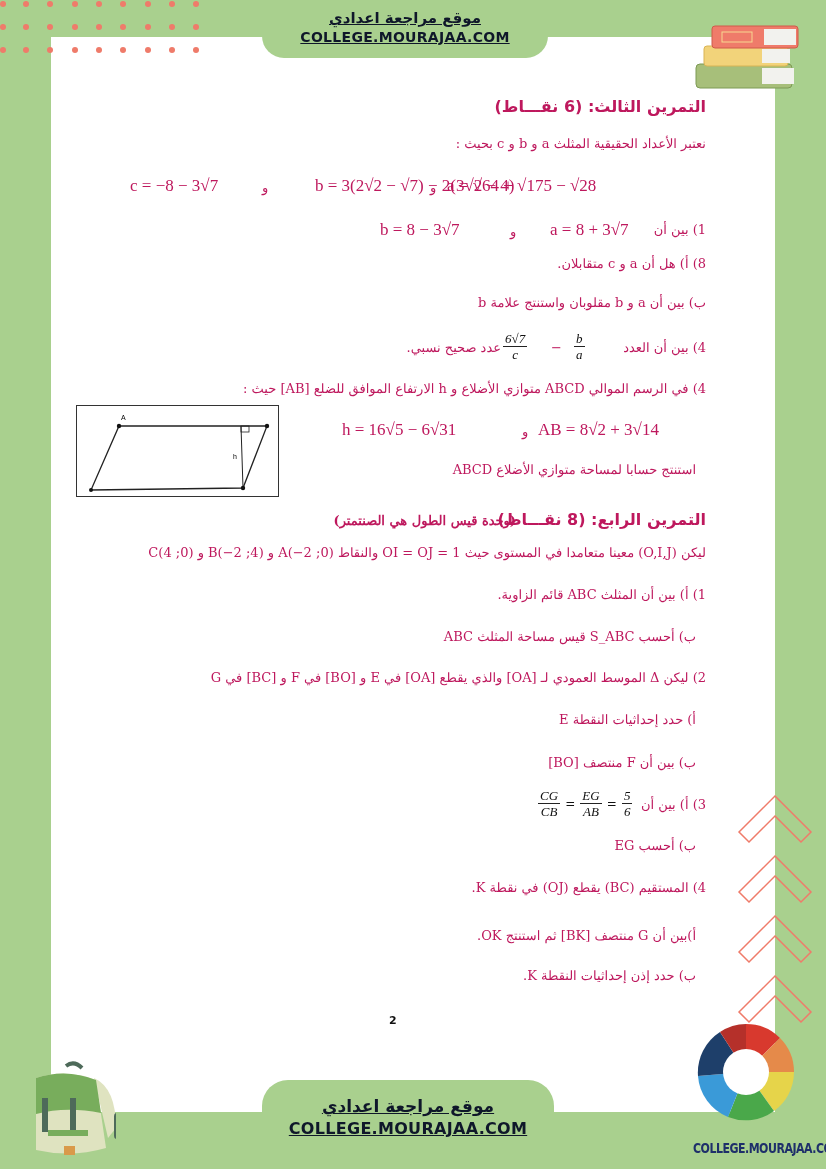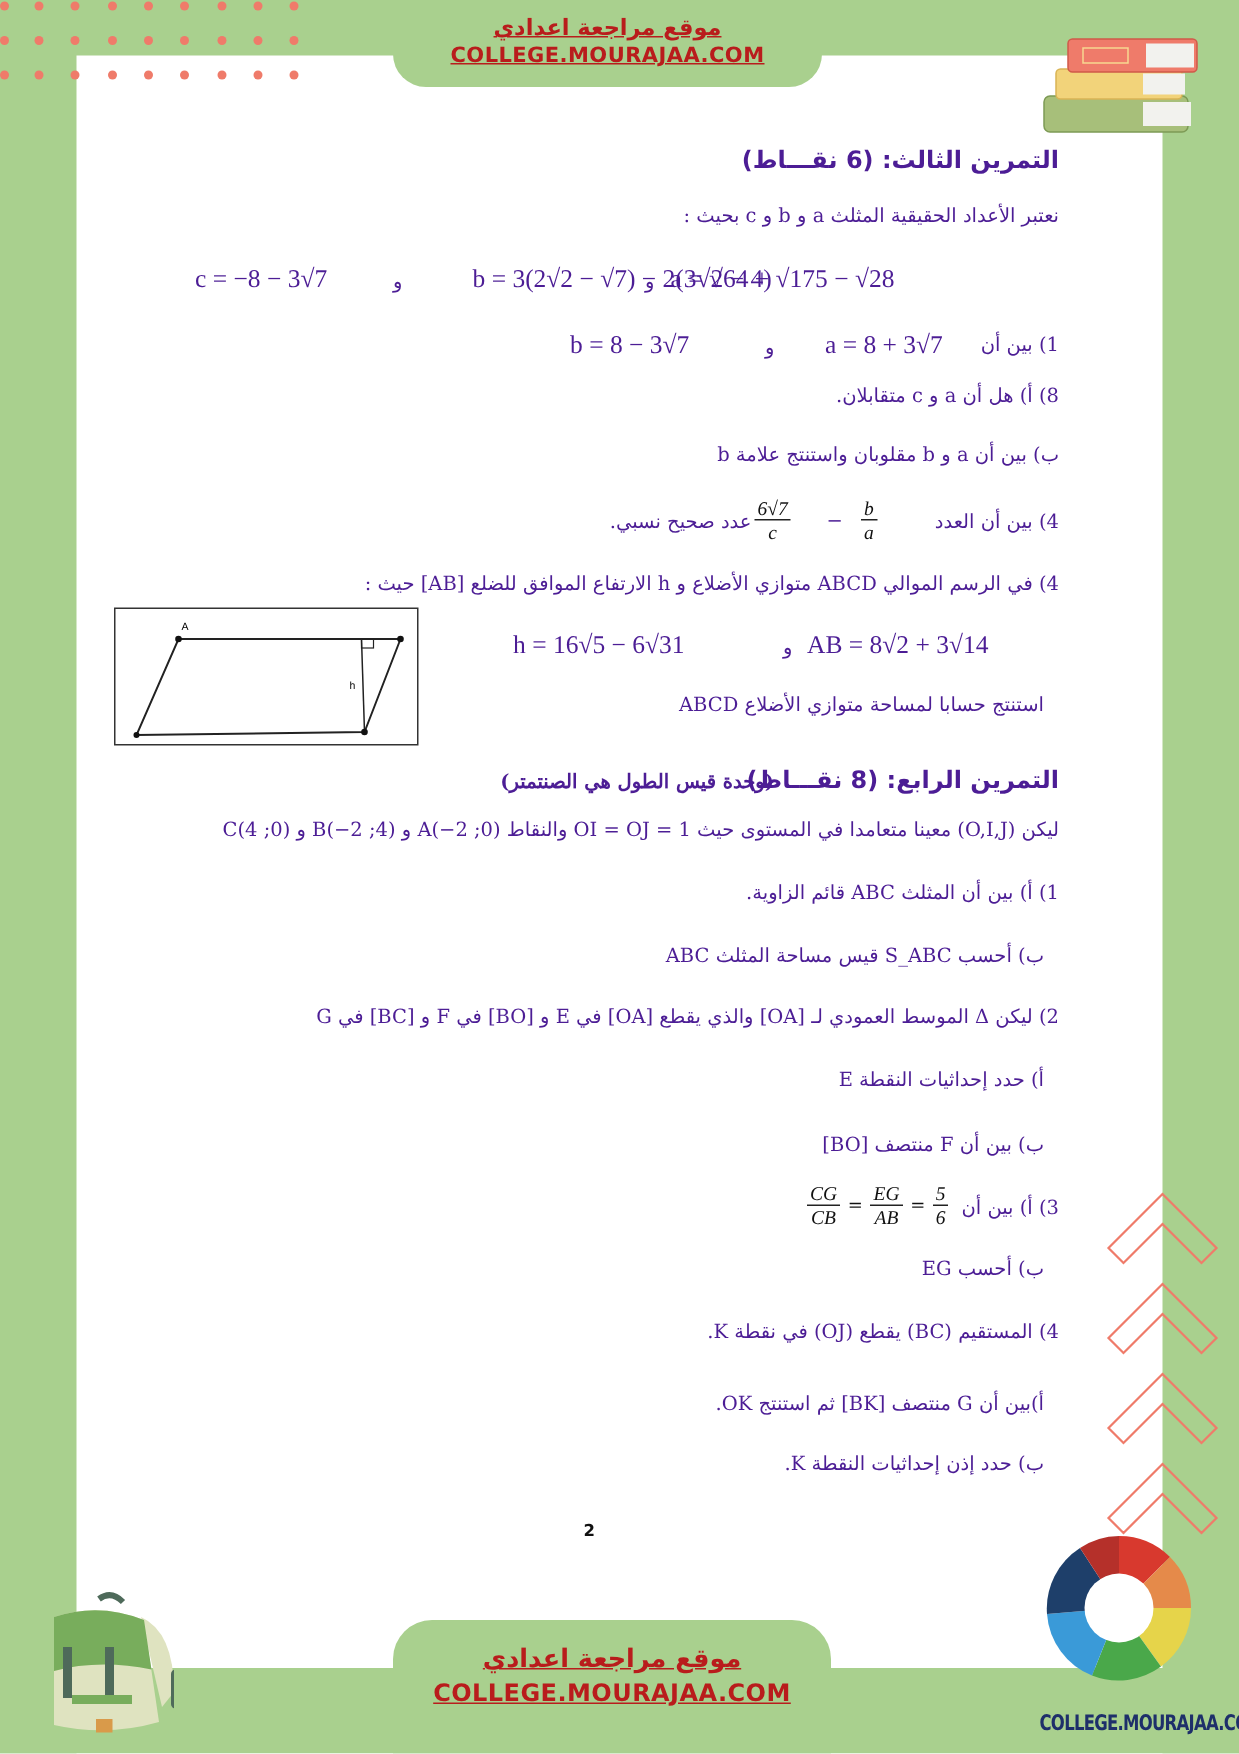--- a/index.html
+++ b/index.html
@@ -5,32 +5,32 @@
   * { box-sizing: border-box; margin: 0; padding: 0; }
   html, body { width: 826px; height: 1169px; overflow: hidden; }
   body { position: relative; background: #ffffff; font-family: "DejaVu Serif", serif; color: #111; }
 
   .green { background: #a9d08e; position: absolute; }
   #left-strip { left: 0; top: 0; width: 51px; height: 1169px; }
   #right-strip { left: 775px; top: 0; width: 51px; height: 1169px; }
   #top-band { left: 0; top: 0; width: 826px; height: 37px; }
   #bottom-band { left: 0; top: 1112px; width: 826px; height: 57px; }
 
-  .tab { position: absolute; background: #a9d08e; text-align: center; color: #b91c1c; font-family: "DejaVu Sans", sans-serif; font-weight: bold; }
+  .tab { position: absolute; background: #a9d08e; text-align: center; color: #0f172a; font-family: "DejaVu Sans", sans-serif; font-weight: bold; }
   #top-tab { left: 262px; top: 0; width: 286px; height: 58px; border-radius: 0 0 22px 22px; padding-top: 8px; }
   #bottom-tab { left: 262px; top: 1080px; width: 292px; height: 89px; border-radius: 26px 26px 0 0; padding-top: 14px; }
   .tab .ar { font-size: 15px; text-decoration: underline; display: block; line-height: 20px; }
   .tab .en { font-size: 14px; text-decoration: underline; display: block; line-height: 18px; letter-spacing: 0.3px; }
   #bottom-tab .ar { font-size: 17px; line-height: 24px; }
   #bottom-tab .en { font-size: 16px; line-height: 22px; }
 
   .dots { position: absolute; left: 0; top: 0; width: 220px; height: 60px; }
   .dot { position: absolute; width: 6px; height: 6px; border-radius: 50%; background: #ef7b6a; }
 
-  .doc { position: absolute; direction: rtl; font-size: 13px; color: #4c1d95; white-space: nowrap; }
+  .doc { position: absolute; direction: rtl; font-size: 13px; color: #be185d; white-space: nowrap; }
   .h { font-weight: bold; font-size: 16px; font-family: "DejaVu Sans", sans-serif; }
   .ltr { direction: ltr; unicode-bidi: embed; font-family: "Liberation Serif", serif; font-size: 17px; }
 
   .figure { position: absolute; left: 76px; top: 405px; width: 203px; height: 92px; border: 1.5px solid #333; }
 
   .frac { display: inline-block; vertical-align: middle; text-align: center; font-family: "Liberation Serif", serif; font-style: italic; font-size: 13px; line-height: 15px; direction: ltr; }
   .frac .num { display: block; border-bottom: 1px solid #222; padding: 0 2px; }
   .frac .den { display: block; }
 
   .page-number { position: absolute; left: 389px; top: 1014px; font-size: 11px; font-weight: bold; font-family: "DejaVu Sans", sans-serif; }

